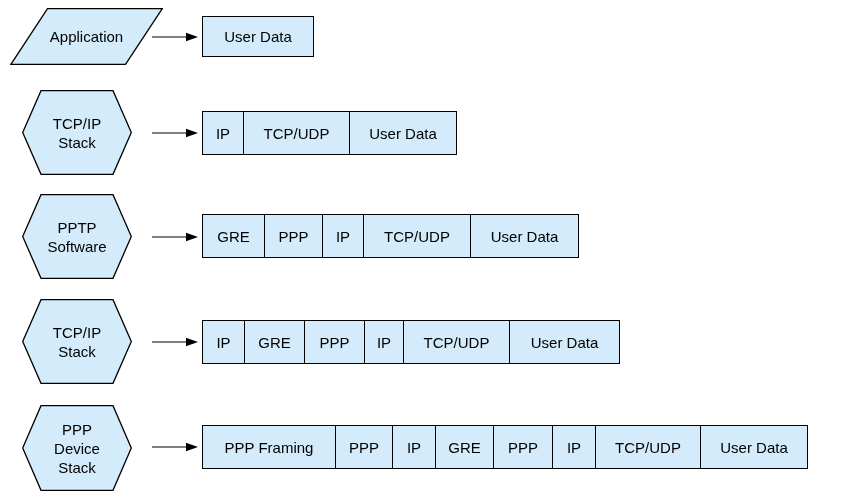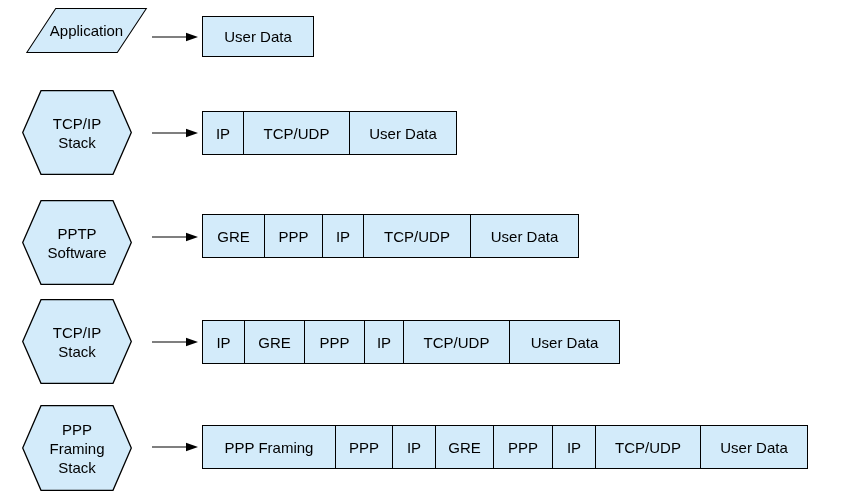--- a/index.html
+++ b/index.html
@@ -62,21 +62,21 @@
   }
   .cell:first-child {
     border-left: none;
   }
 </style>
 </head>
 <body>
 
 <div id="canvas">
 
-  <div class="shape" style="left:10px; top:8px; width:153px; height:45px;">
+  <div class="shape" style="left:10px; top:8px; width:153px; height:57px;">
     <svg viewBox="0 0 153 57">
       <polygon points="37.5,0.7 152.3,0.7 115.5,56.3 0.9,56.3" style="fill:var(--shape-fill); stroke:var(--shape-border); stroke-width:1.3;"></polygon>
     </svg>
     <div class="shape-label">
       <div>Application</div>
     </div>
   </div>
   <svg class="arrow" style="left:151px; top:31px;" viewBox="0 0 47 12">
     <line x1="1" y1="6" x2="36" y2="6" style="stroke:var(--arrow); stroke-width:1.2;"></line>
     <polygon points="35,1.8 47,6 35,10.2" style="fill:var(--arrow);"></polygon>
@@ -97,21 +97,21 @@
   <svg class="arrow" style="left:151px; top:127px;" viewBox="0 0 47 12">
     <line x1="1" y1="6" x2="36" y2="6" style="stroke:var(--arrow); stroke-width:1.2;"></line>
     <polygon points="35,1.8 47,6 35,10.2" style="fill:var(--arrow);"></polygon>
   </svg>
   <div class="packet" style="left:202px; top:111px;">
     <div class="cell" style="width:40px">IP</div>
     <div class="cell" style="width:106px">TCP/UDP</div>
     <div class="cell" style="width:107px">User Data</div>
   </div>
 
-  <div class="shape" style="left:22px; top:200px; width:110px; height:85px;">
+  <div class="shape" style="left:22px; top:194px; width:110px; height:85px;">
     <svg viewBox="0 0 110 85">
       <polygon points="0.7,42.5 19,0.7 91,0.7 109.3,42.5 91,84.3 19,84.3" style="fill:var(--shape-fill); stroke:var(--shape-border); stroke-width:1.3;"></polygon>
     </svg>
     <div class="shape-label">
       <div>PPTP</div>
       <div>Software</div>
     </div>
   </div>
   <svg class="arrow" style="left:151px; top:231px;" viewBox="0 0 47 12">
     <line x1="1" y1="6" x2="36" y2="6" style="stroke:var(--arrow); stroke-width:1.2;"></line>
@@ -146,21 +146,21 @@
     <div class="cell" style="width:106px">TCP/UDP</div>
     <div class="cell" style="width:110px">User Data</div>
   </div>
 
   <div class="shape" style="left:22px; top:405px; width:110px; height:86px;">
     <svg viewBox="0 0 110 86">
       <polygon points="0.7,43 19,0.7 91,0.7 109.3,43 91,85.3 19,85.3" style="fill:var(--shape-fill); stroke:var(--shape-border); stroke-width:1.3;"></polygon>
     </svg>
     <div class="shape-label">
       <div>PPP</div>
-      <div>Framing</div>
+      <div>Device</div>
       <div>Stack</div>
     </div>
   </div>
   <svg class="arrow" style="left:151px; top:441px;" viewBox="0 0 47 12">
     <line x1="1" y1="6" x2="36" y2="6" style="stroke:var(--arrow); stroke-width:1.2;"></line>
     <polygon points="35,1.8 47,6 35,10.2" style="fill:var(--arrow);"></polygon>
   </svg>
   <div class="packet" style="left:202px; top:425px;">
     <div class="cell" style="width:132px">PPP Framing</div>
     <div class="cell" style="width:57px">PPP</div>

